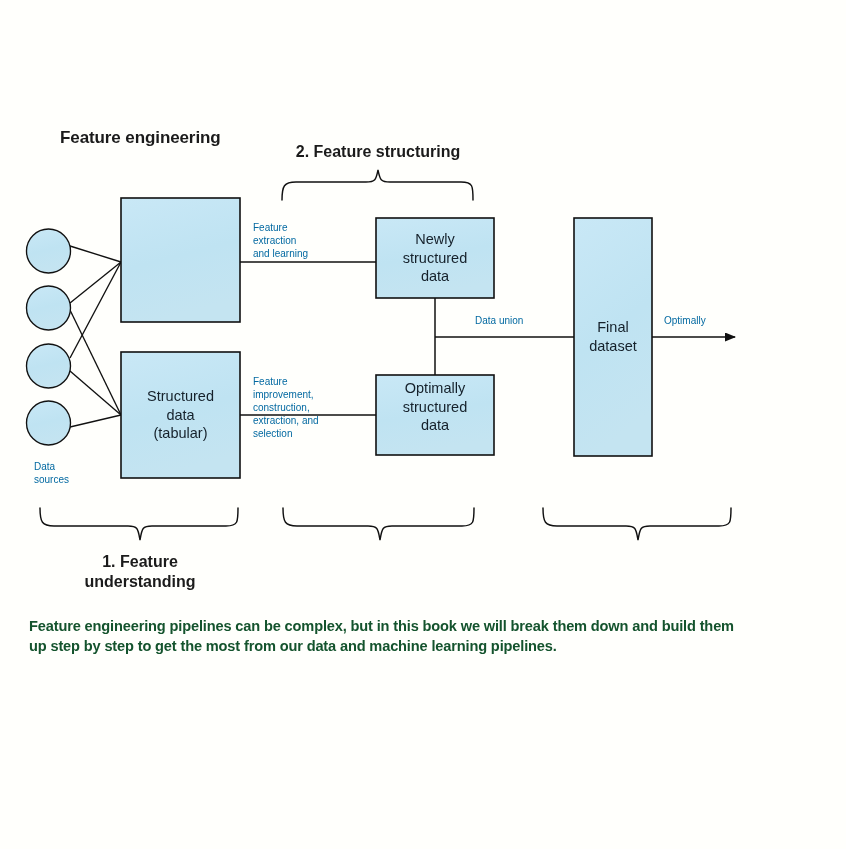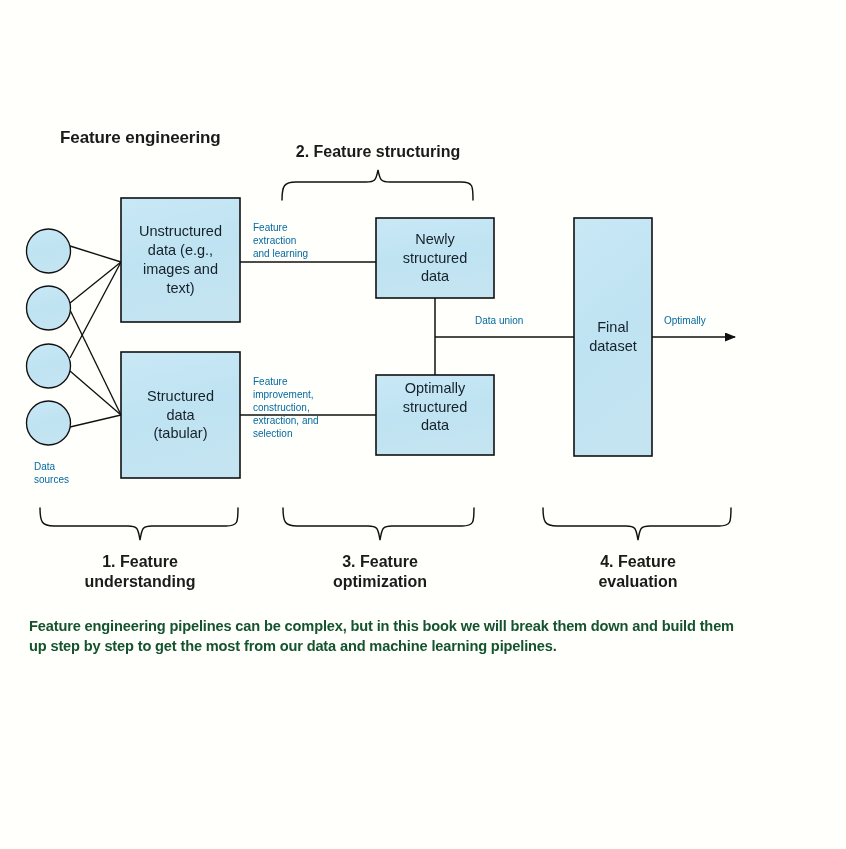--- a/index.html
+++ b/index.html
@@ -154,28 +154,20 @@
 
       <path d="M543,508 C543,522 545,526 557,526
                L626,526 C636,526 636,529 638,540
                C640,529 640,526 650,526
                L719,526 C731,526 731,522 731,508"></path>
     </g>
   </svg>
 
   <div class="lbl head-bold" style="left:60px; top:128px;text-align:right;">Feature engineering</div>
 
-  <div class="boxtext" style="left:121px; top:198px; width:119px; height:124px;">
-    <span>
-      <span>Unstructured</span><br>
-      <span>data (e.g.,</span><br>
-      <span>images and</span><br>
-      <span>text)</span>
-    </span>
-  </div>
 
   <div class="boxtext" style="left:121px; top:352px; width:119px; height:126px;">
     <span>
       <span>Structured</span><br>
       <span>data</span><br>
       <span>(tabular)</span>
     </span>
   </div>
 
   <div class="boxtext" style="left:376px; top:218px; width:118px; height:80px;">
@@ -226,25 +218,17 @@
 
   <div class="lbl stage-label" style="left:278px; top:142px; width:200px;">
     <span>2. Feature structuring</span>
   </div>
 
   <div class="lbl stage-label" style="left:40px; top:552px; width:200px;">
     <span>1. Feature</span><br>
     <span>understanding</span>
   </div>
 
-  <div class="lbl stage-label" style="left:280px; top:552px; width:200px;">
-    <span>3. Feature</span><br>
-    <span>optimization</span>
-  </div>
-
-  <div class="lbl stage-label" style="left:538px; top:552px; width:200px;">
-    <span>4. Feature</span><br>
-    <span>evaluation</span>
-  </div>
+
 
   <div class="caption" style="left:29px; top:616px; width:706px;">Feature engineering pipelines can be complex, but in this book we will break them down and build them up step by step to get the most from our data and machine learning pipelines.</div>
 
 </div>
 
 </body></html>

